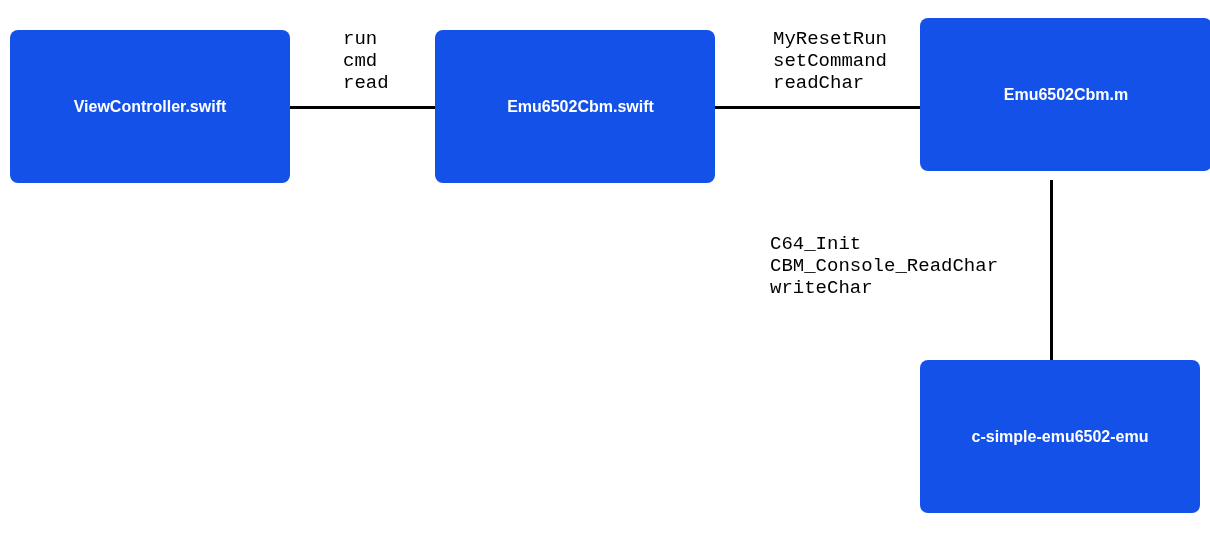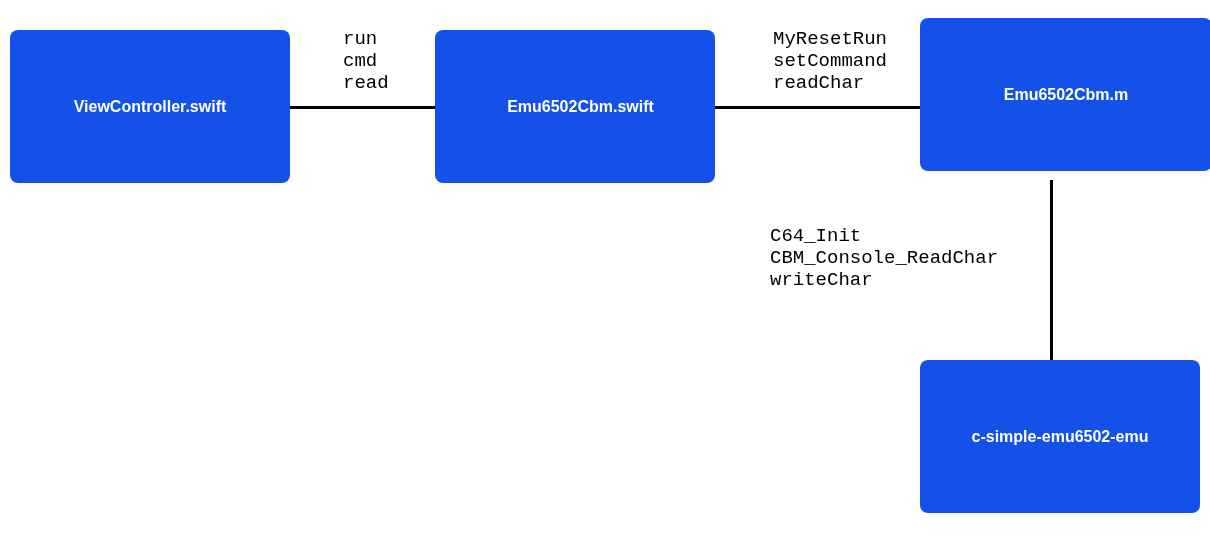--- a/index.html
+++ b/index.html
@@ -66,19 +66,19 @@
 </div>
 
 <div class="edge-label" style="left: 765px; top: 28px; margin-left: 8px;">MyResetRun
 setCommand
 readChar</div>
 
 <div class="node" style="left: 920px; top: 18px; width: 292px; height: 153px;">
   <span>Emu6502Cbm.m</span>
 </div>
 
-<div class="edge-label" style="left: 770px; top: 225px;">C64_Init
+<div class="edge-label" style="left: 770px; top: 233px;">C64_Init
 CBM_Console_ReadChar
 writeChar</div>
 
 <div class="node" style="left: 920px; top: 360px; width: 280px; height: 153px;">
   <span>c-simple-emu6502-emu</span>
 </div>
 
 </body></html>

